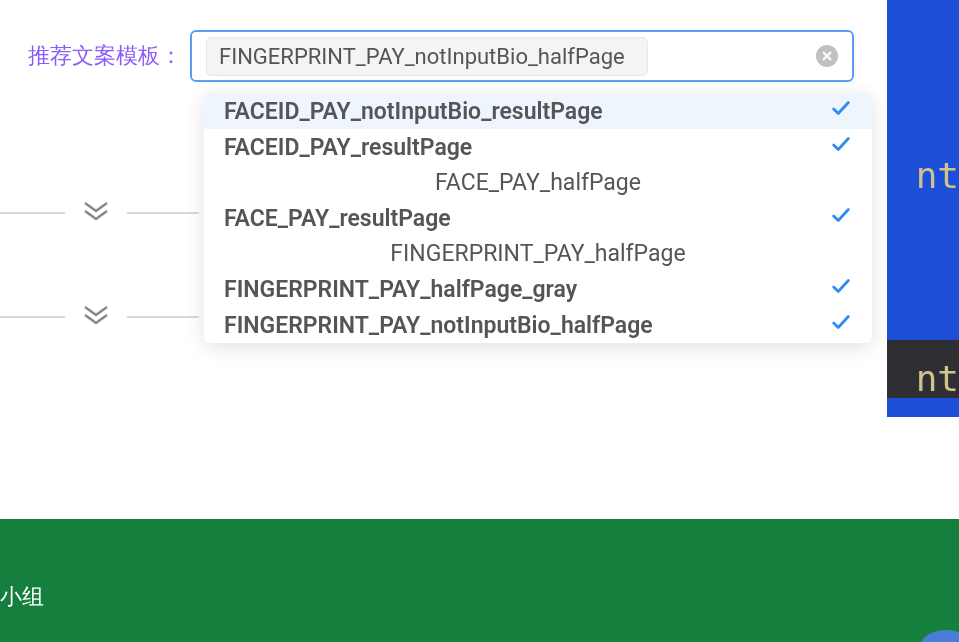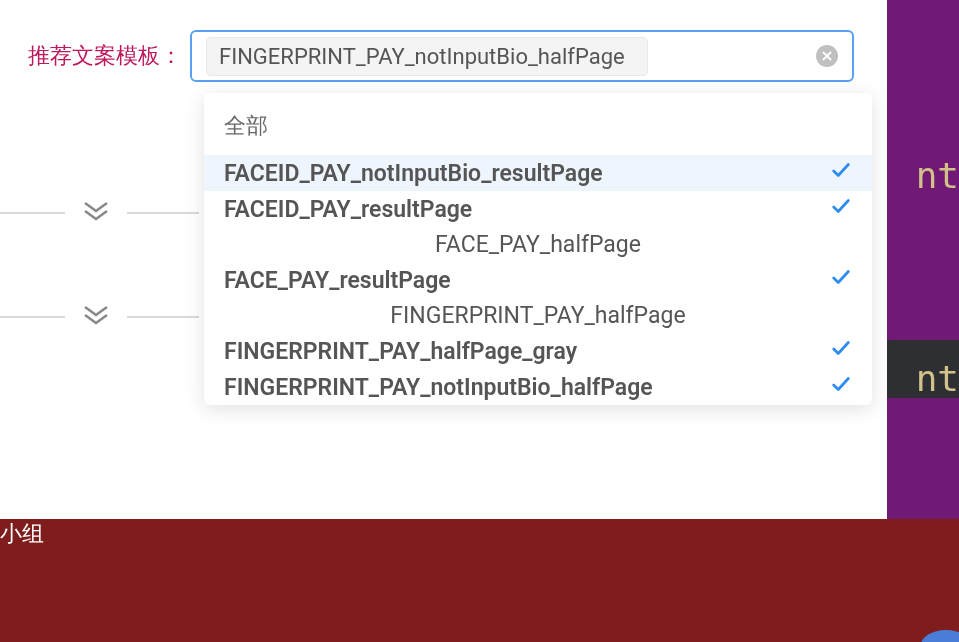--- a/index.html
+++ b/index.html
@@ -18,21 +18,21 @@
     }
     
     .form-row {
       display: flex;
       align-items: center;
       padding: 30px 0 0 28px;
     }
     
     .form-label {
       font-size: 22px;
-      color: #be185d;
+      color: #8b5cf6;
       margin-right: 8px;
       white-space: nowrap;
     }
     
     .select-input-wrapper {
       position: relative;
       width: 664px;
     }
     
     .select-input {
@@ -170,46 +170,47 @@
       width: 30px;
       height: 24px;
     }
     
     .footer-bar {
       position: absolute;
       bottom: 0;
       left: 0;
       right: 0;
       height: 123px;
-      background: #7f1d1d;
-      display: flex;
+      background: #15803d;
+      display: flex;
+      align-items: flex-end;
       justify-content: space-between;
-      padding: 0 10px 4px 0;
+      padding: 0 10px 24px 0;
       color: #fff;
     }
     
     .footer-left {
       font-size: 22px;
       color: #fff;
       padding-left: 0;
       padding-bottom: 6px;
     }
     
     .footer-right {
       font-size: 16px;
       color: #d8d8d8;
     }
     
     .right-edge {
       position: absolute;
       right: 0;
       top: 0;
       width: 72px;
-      height: 519px;
-      background: #701a75;
+      height: 417px;
+      background: #1d4ed8;
     }
     
     .right-edge-text1, .right-edge-text2 {
       position: absolute;
       right: 0;
       color: #d2c28a;
       font-size: 36px;
       font-family: monospace;
     }
     
@@ -266,21 +267,20 @@
     <span class="clear-btn">
       <svg viewBox="0 0 12 12" fill="none" stroke="#fff" stroke-width="2">
         <line x1="2" y1="2" x2="10" y2="10"></line>
         <line x1="10" y1="2" x2="2" y2="10"></line>
       </svg>
     </span>
   </div>
 </div>
 
 <div class="dropdown">
-  <div class="dropdown-header">全部</div>
   <div id="dropdown-options">
       <div class="dropdown-item">
         <span>FACEID_PAY_notInputBio_resultPage</span>
         <span class="check-icon"><svg viewBox="0 0 24 24" fill="none" stroke="currentColor" stroke-width="3" stroke-linecap="round" stroke-linejoin="round">
             <polyline points="4,13 9,18 20,6"></polyline>
           </svg></span>
       </div>
       <div class="dropdown-item">
         <span>FACEID_PAY_resultPage</span>
         <span class="check-icon"><svg viewBox="0 0 24 24" fill="none" stroke="currentColor" stroke-width="3" stroke-linecap="round" stroke-linejoin="round">

